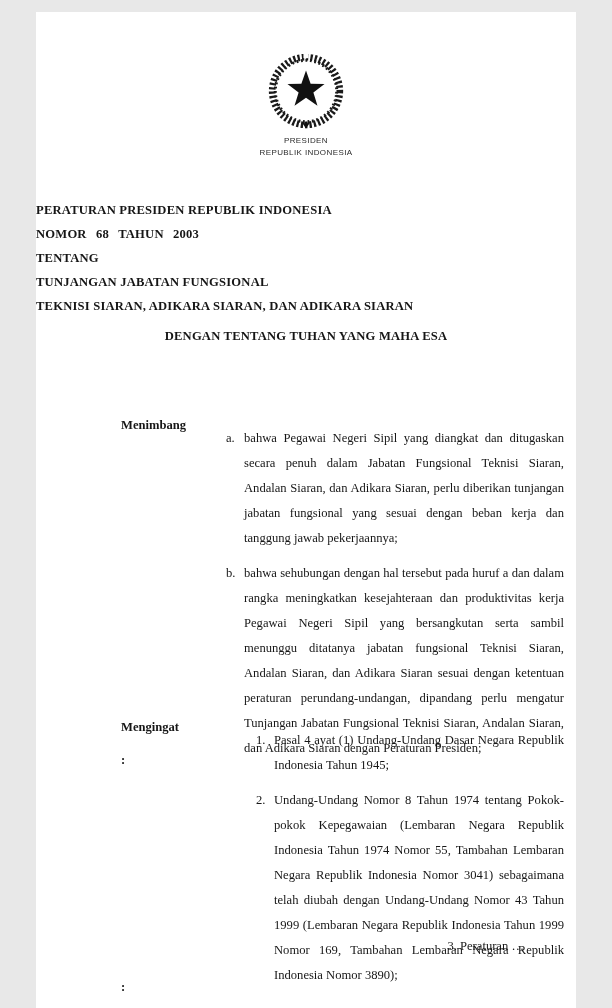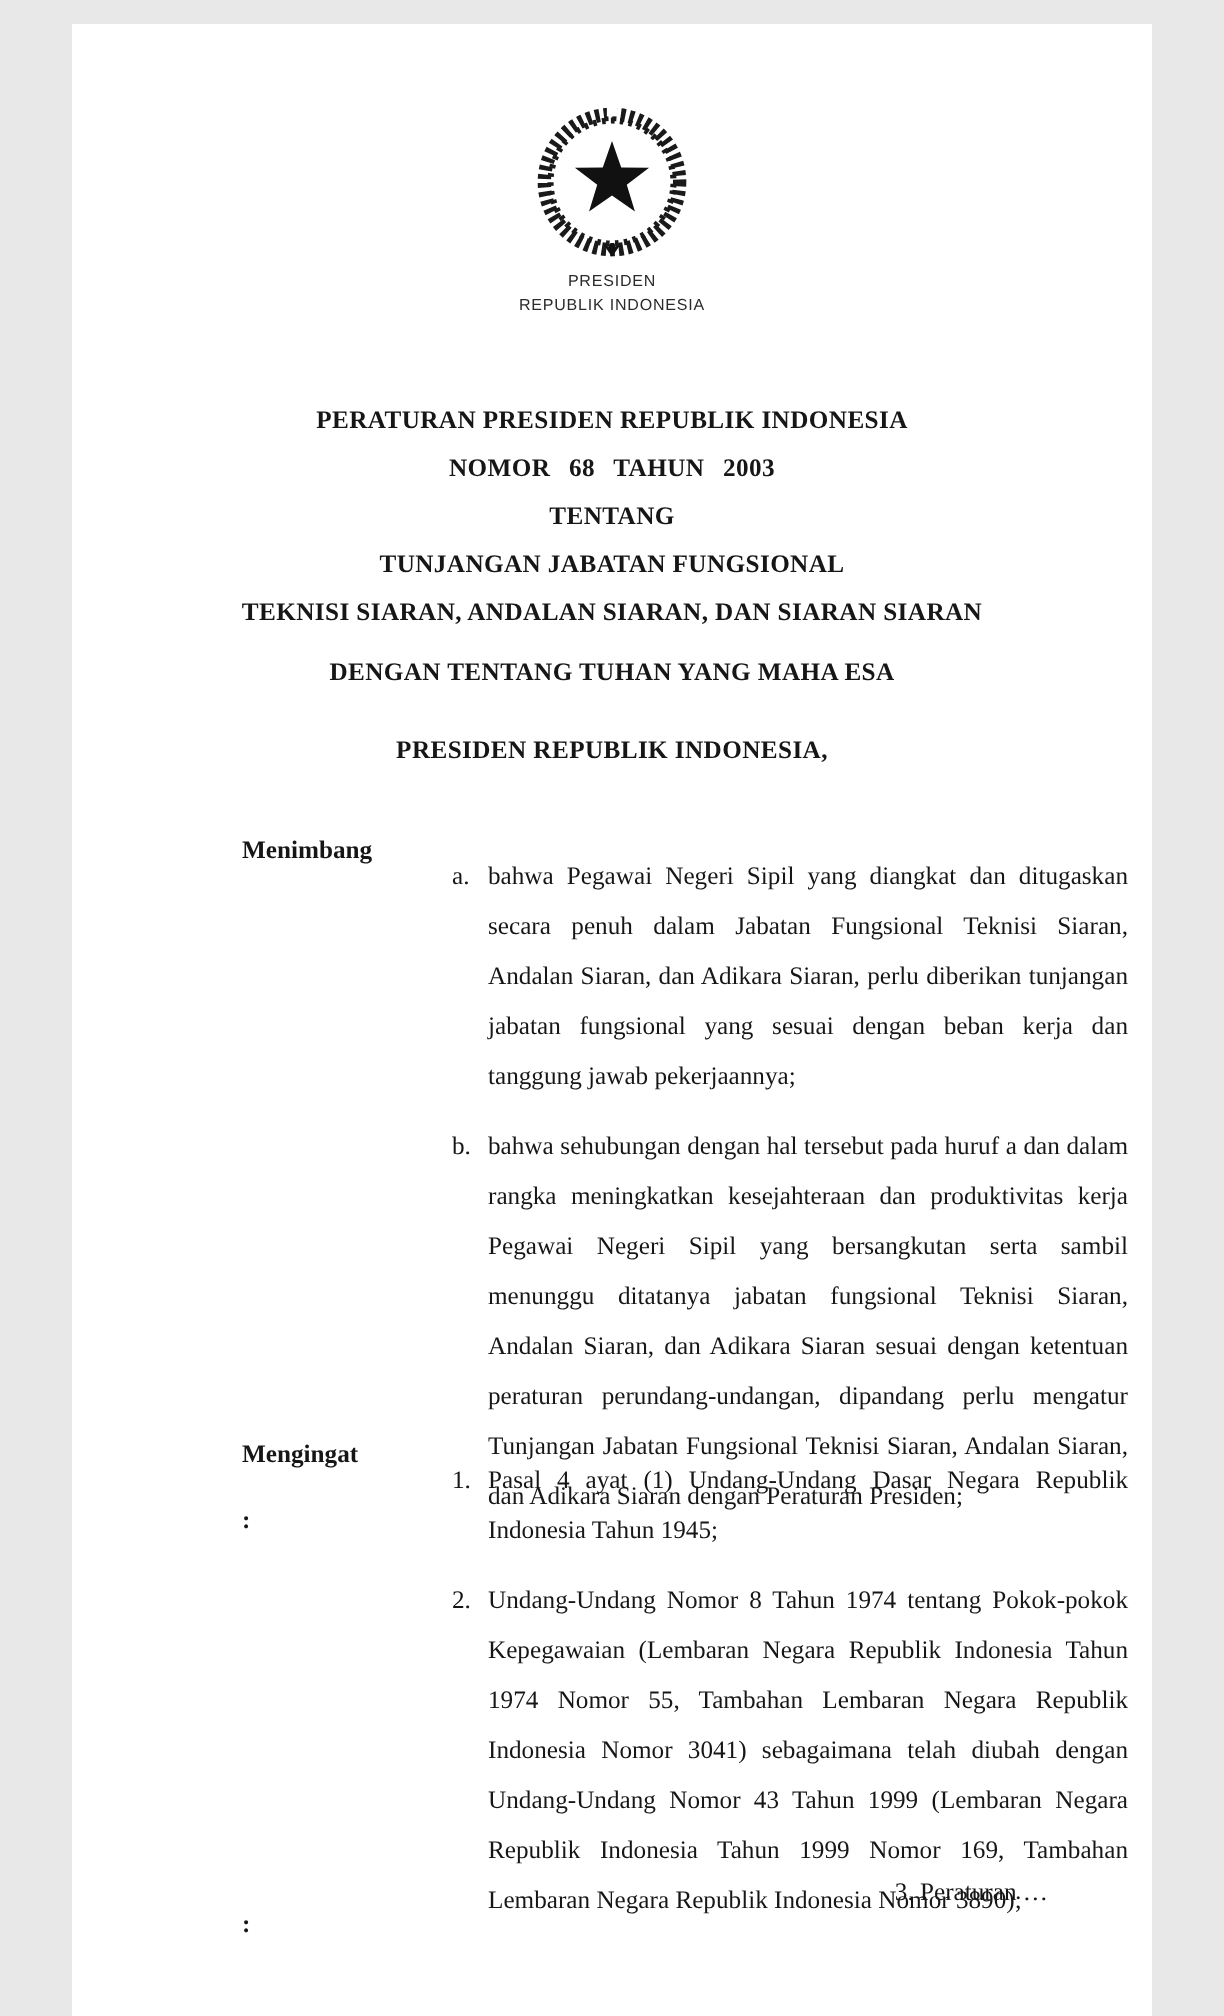--- a/index.html
+++ b/index.html
@@ -27,21 +27,21 @@
     font-size: 8px;
     line-height: 11.5px;
     letter-spacing: 0.4px;
     color: #2b2b2b;
   }
 
   
   .title-block {
     position: absolute;
     top: 186px; left: 0; right: 0;
-    text-align: center;
+    text-align: left;
     font-weight: bold;
     font-size: 12.6px;
     line-height: 24px;
     letter-spacing: 0.2px;
   }
   .title-line.spread { word-spacing: 6px; }
 
   .invocation {
     position: absolute;
     top: 317px; left: 0; right: 0;
@@ -62,21 +62,21 @@
   
   .clause {
     position: absolute;
     left: 85px;
     width: 443px;
     display: flex;
     font-size: 12.6px;
     line-height: 25px;
   }
   .clause-menimbang { top: 401px; }
-  .clause-mengingat { top: 703px; }
+  .clause-mengingat { top: 703px; gap: 30px; }
   .clause-label {
     width: 88px;
     flex-shrink: 0;
     display: flex;
     justify-content: space-between;
     font-weight: bold;
     flex-direction: column;
   }
   .clause-items {
     flex: 1;
@@ -116,25 +116,24 @@
       <div>PRESIDEN</div>
       <div>REPUBLIK INDONESIA</div>
     </div>
   </header>
 
   <div class="title-block">
     <div class="title-line">PERATURAN PRESIDEN REPUBLIK INDONESIA</div>
     <div class="title-line spread">NOMOR 68 TAHUN 2003</div>
     <div class="title-line">TENTANG</div>
     <div class="title-line">TUNJANGAN JABATAN FUNGSIONAL</div>
-    <div class="title-line">TEKNISI SIARAN, ANDALAN SIARAN, DAN SIARAN SIARAN</div>
+    <div class="title-line">TEKNISI SIARAN, ADIKARA SIARAN, DAN ADIKARA SIARAN</div>
   </div>
 
   <div class="invocation">DENGAN TENTANG TUHAN YANG MAHA ESA</div>
-  <div class="enacting">PRESIDEN REPUBLIK INDONESIA,</div>
 
   <section class="clause clause-menimbang">
     <div class="clause-label">
       <span>Menimbang</span>
       <span>:</span>
     </div>
     <ol class="clause-items">
       <li class="clause-item">
         <span class="item-marker">a.</span>
         <div class="item-text">bahwa Pegawai Negeri Sipil yang diangkat dan ditugaskan secara penuh dalam Jabatan Fungsional Teknisi Siaran, Andalan Siaran, dan Adikara Siaran, perlu diberikan tunjangan jabatan fungsional yang sesuai dengan beban kerja dan tanggung jawab pekerjaannya;</div>

